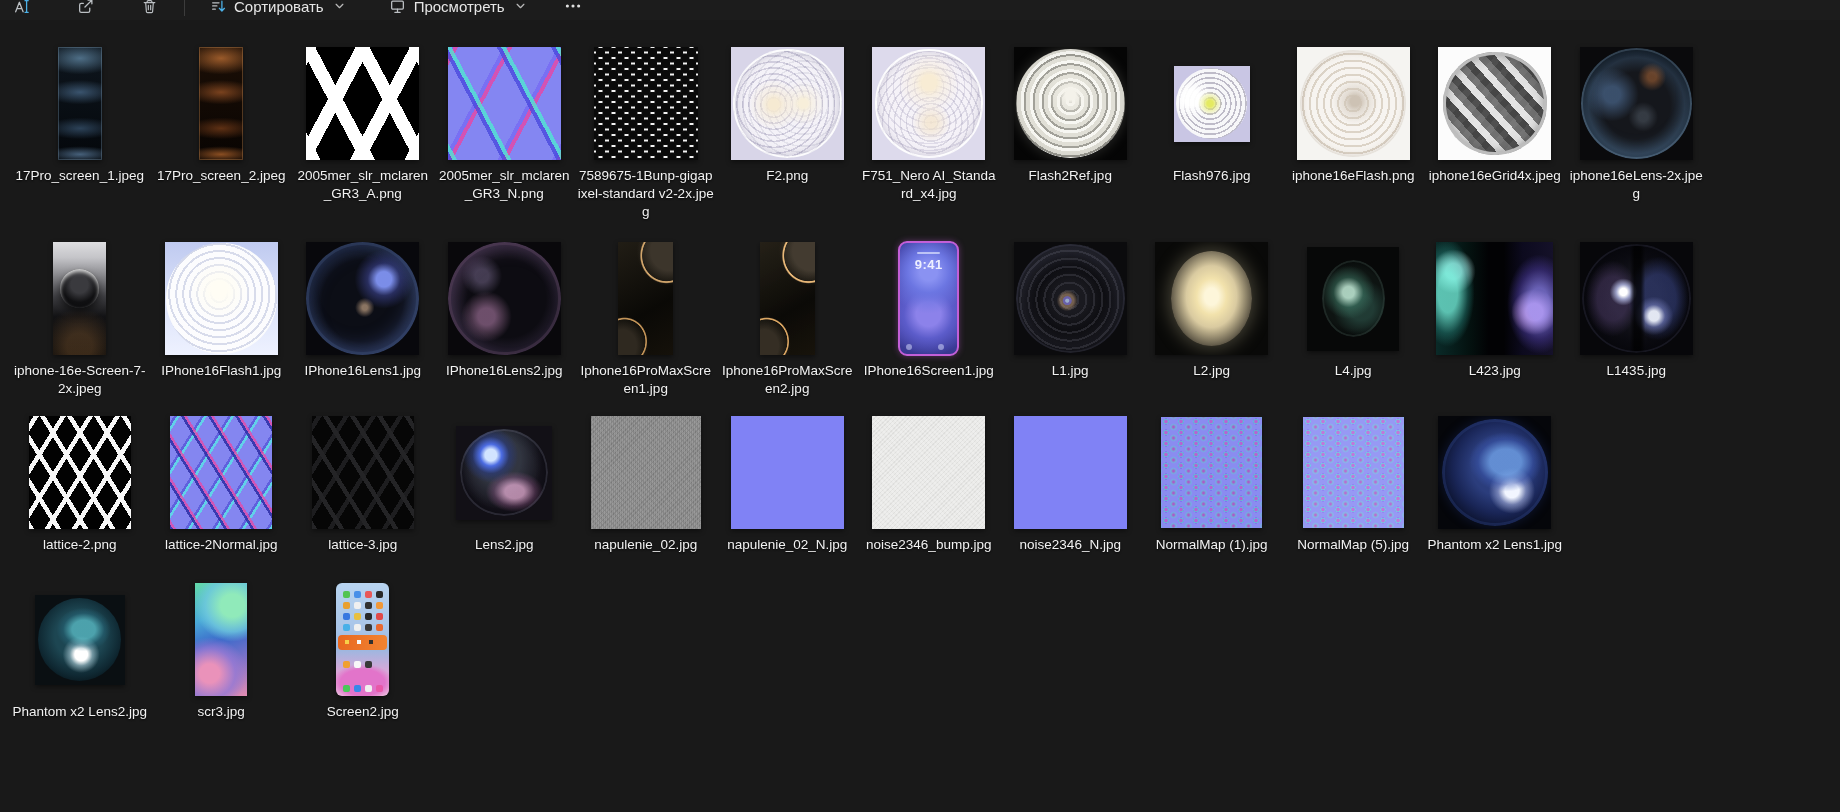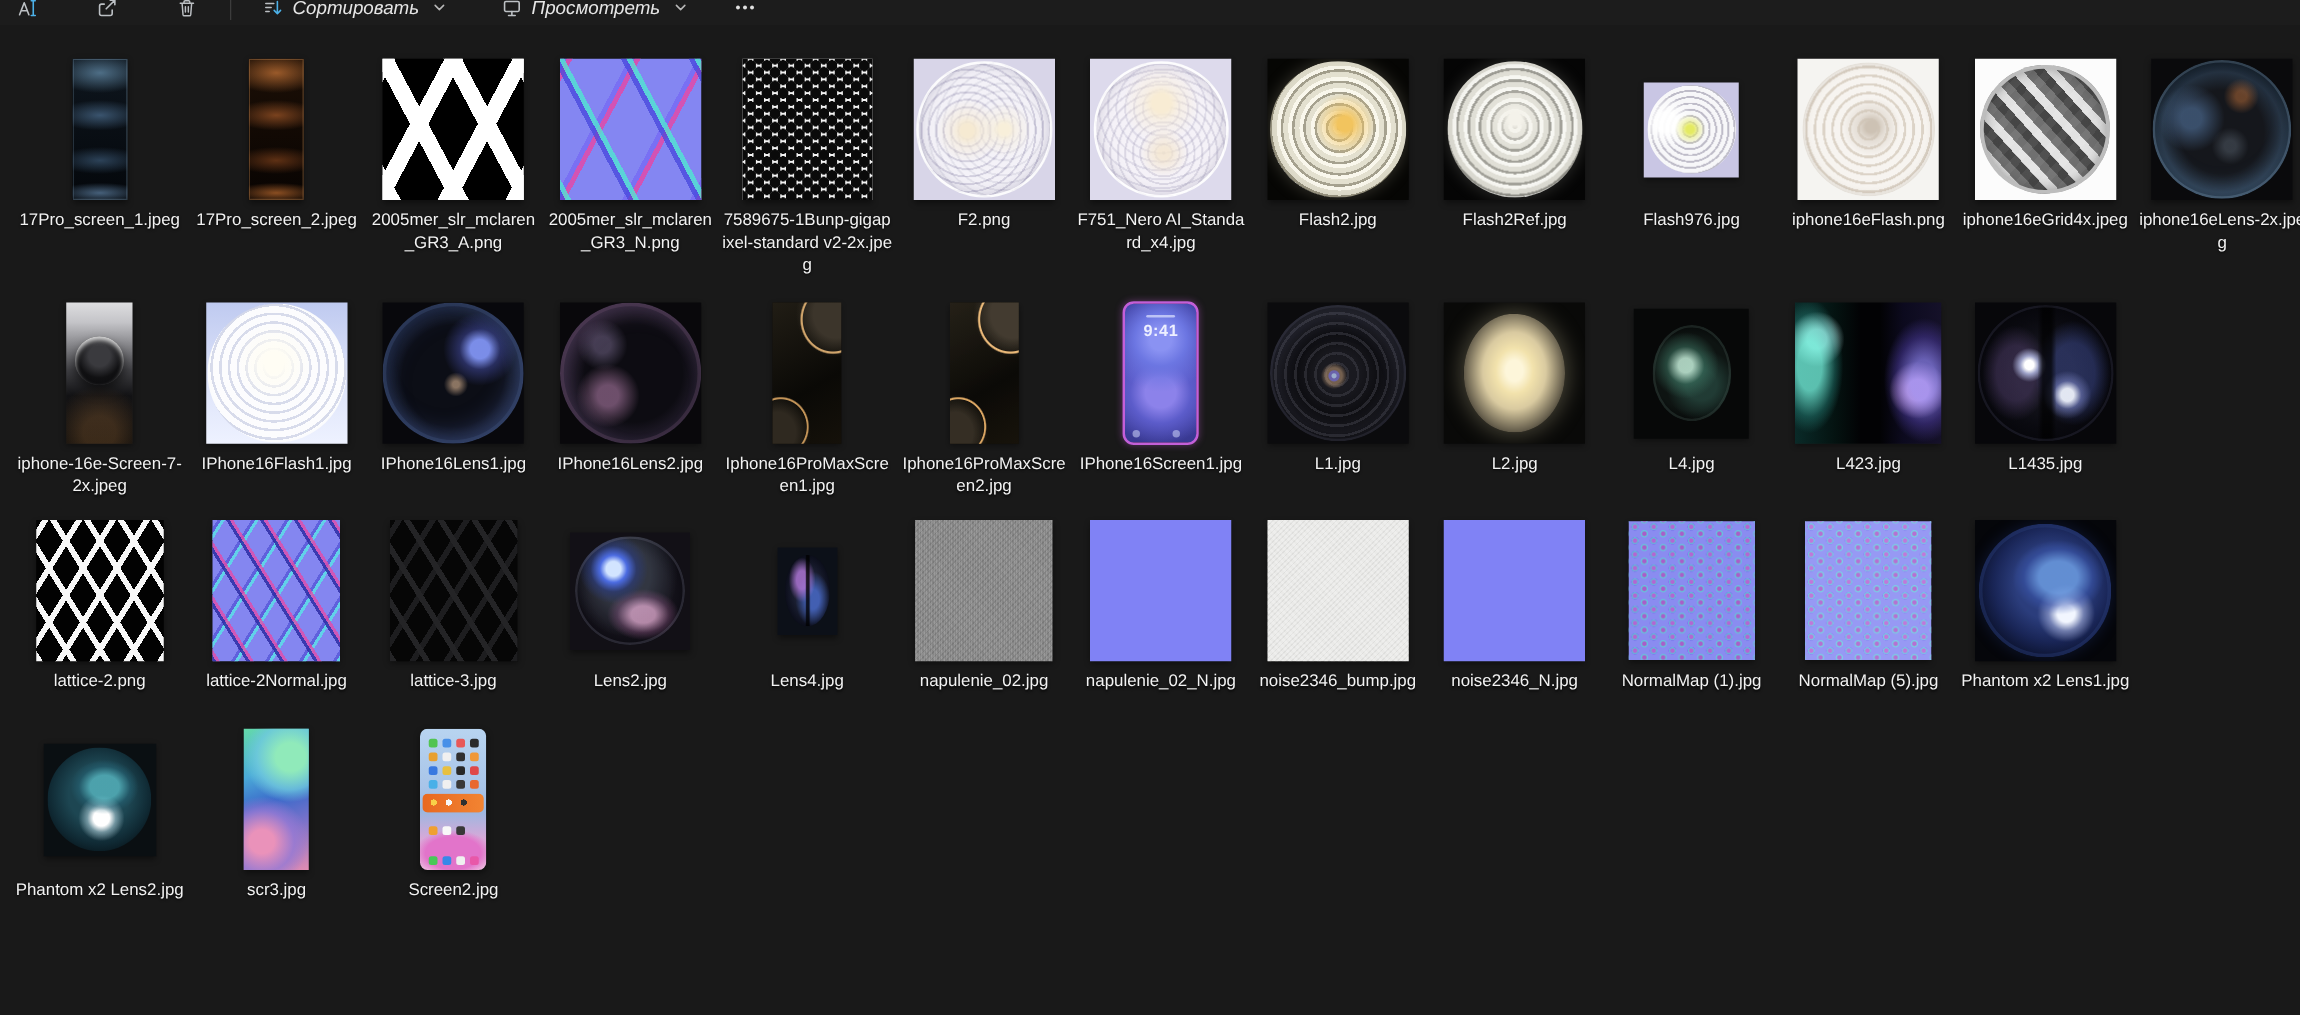--- a/index.html
+++ b/index.html
@@ -1,18 +1,18 @@
 <!DOCTYPE html>
 <html><head>
 <meta charset="utf-8">
 <style>
   html,body{margin:0;padding:0;background:#191919;width:1840px;height:812px;overflow:hidden;
             font-family:"Liberation Sans", sans-serif;}
   
-  .toolbar{position:relative;height:20px;background:#1c1c1c;overflow:hidden;font-style:italic;}
+  .toolbar{position:relative;height:20px;background:#1c1c1c;overflow:hidden;}
   .toolbar-inner{position:absolute;top:-9px;left:0;height:30px;display:flex;align-items:center;padding-left:12px;}
   .tb-icon{width:18px;height:18px;display:inline-flex;align-items:center;justify-content:center;flex:0 0 auto;}
   .tb-sep{width:1px;height:20px;background:#3c3c3c;margin:0 0 0 26px;flex:0 0 auto;}
   .tb-group{display:flex;align-items:center;gap:7px;flex:0 0 auto;}
   .tb-label{color:#e6e6e6;font-size:15px;white-space:nowrap;}
   .m-r46{margin-right:46px;} .m-l24{margin-left:24px;} .m-l40{margin-left:40px;} .m-l34{margin-left:34px;}
   
   .files{padding-left:9px;}
   .files-row{display:grid;grid-template-columns:repeat(13,141.5px);}
   .r1{margin-top:26px;} .r2{margin-top:20px;} .r3{margin-top:17px;} .r4{margin-top:28px;}
@@ -355,26 +355,20 @@
         <div class="label">F2.png</div>
       </div>
       <div class="cell">
         <div class="thumbwrap">
           <div class="thumb k-fresnel-double-light"></div>
         </div>
         <div class="label">F751_Nero AI_Standard_x4.jpg</div>
       </div>
       <div class="cell">
         <div class="thumbwrap">
-          <div class="thumb k-fresnel-gold-dark"></div>
-        </div>
-        <div class="label">Flash2.jpg</div>
-      </div>
-      <div class="cell">
-        <div class="thumbwrap">
           <div class="thumb k-fresnel-silver-dark"></div>
         </div>
         <div class="label">Flash2Ref.jpg</div>
       </div>
       <div class="cell">
         <div class="thumbwrap">
           <div class="thumb k-fresnel-small-lavender"></div>
         </div>
         <div class="label">Flash976.jpg</div>
       </div>
@@ -490,26 +484,20 @@
         <div class="thumbwrap">
           <div class="thumb k-lattice-dark-tall"></div>
         </div>
         <div class="label">lattice-3.jpg</div>
       </div>
       <div class="cell">
         <div class="thumbwrap">
           <div class="thumb k-lens-blue-dot-1"></div>
         </div>
         <div class="label">Lens2.jpg</div>
-      </div>
-      <div class="cell">
-        <div class="thumbwrap">
-          <div class="thumb k-lens-small-oval"></div>
-        </div>
-        <div class="label">Lens4.jpg</div>
       </div>
       <div class="cell">
         <div class="thumbwrap">
           <div class="thumb k-noise-grey"></div>
         </div>
         <div class="label">napulenie_02.jpg</div>
       </div>
       <div class="cell">
         <div class="thumbwrap">
           <div class="thumb k-flat-periwinkle"></div>

